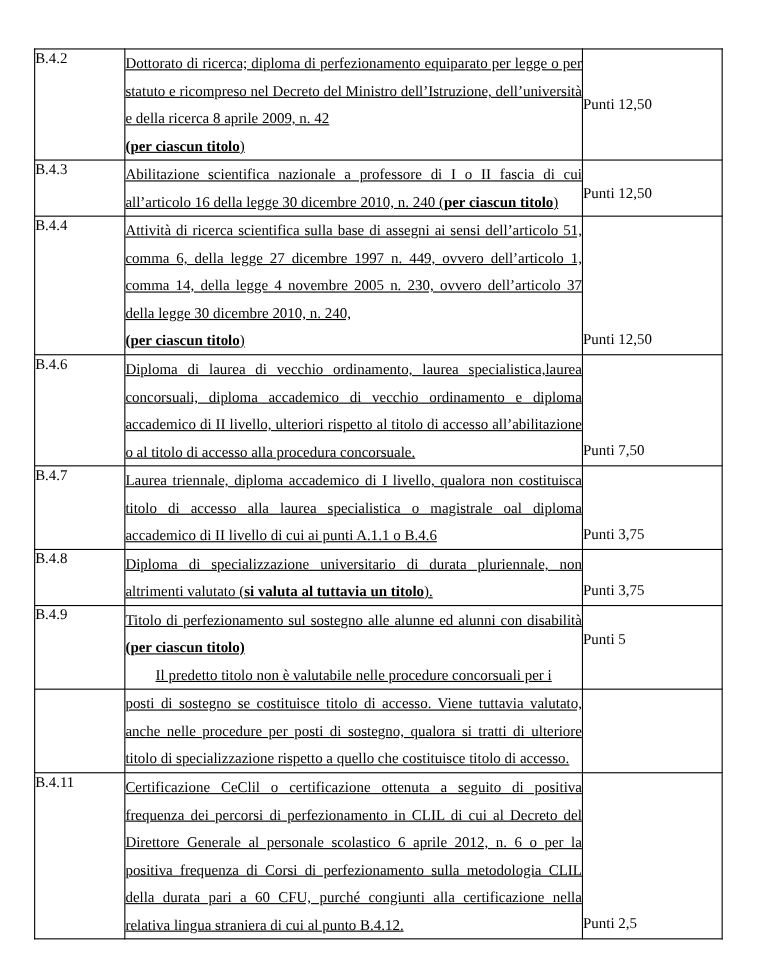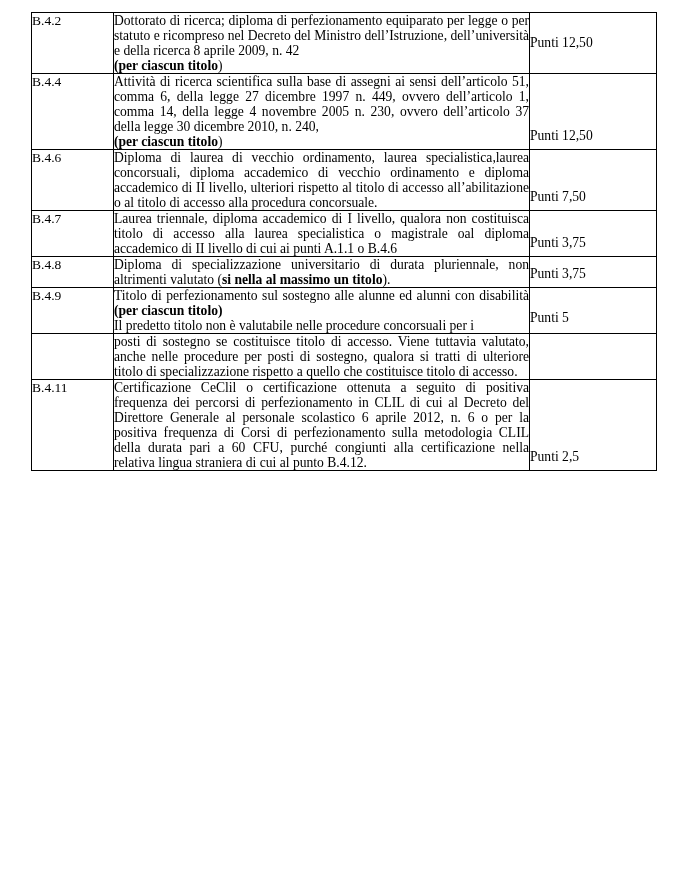--- a/index.html
+++ b/index.html
@@ -13,20 +13,21 @@
     height: 872px;
     font-family: "Liberation Serif", "DejaVu Serif", serif;
     color: #000000;
     overflow: hidden;
   }
   #page {
     position: relative;
     width: 690px;
     height: 756px;
     background: #ffffff;
+    margin-top: 32px;
   }
   table.scoring-table {
     position: absolute;
     left: 31px;
     top: 12px;
     width: 625px;
     border-collapse: collapse;
     table-layout: fixed;
     background: #ffffff;
   }
@@ -41,32 +42,33 @@
   col.col-pts   { width: 127px; }
 
   .cell-code {
     font-size: 13.5px;
     line-height: 16px;
     padding: 5px 0 4px 4px;
     white-space: nowrap;
   }
   .cell-desc {
     font-size: 13.6px;
-    line-height: 15px;
+    line-height: 25px;
     text-align: justify;
     text-justify: inter-word;
     padding: 4px 2px 4px 6px;
     hyphens: none;
+    text-decoration: underline;
   }
   .cell-desc p {
     margin: 0;
     text-align: justify;
   }
   .cell-desc p.noj {
-    text-align: left;
+    text-align: center;
   }
   .cell-pts {
     font-size: 13.6px;
     line-height: 17.3px;
     font-weight: normal;
     padding: 4px 2px 4px 3px;
     white-space: nowrap;
   }
   .cell-pts.align-bottom { vertical-align: bottom; padding-bottom: 5px; }
   .cell-pts.align-middle { vertical-align: middle; }
@@ -87,20 +89,27 @@
     <tbody id="table-body">
         <tr>
           <td class="cell-code">B.4.2</td>
           <td class="cell-desc">
             <p><span>Dottorato di ricerca; diploma di perfezionamento equiparato per legge o per statuto e ricompreso nel Decreto del Ministro dell’Istruzione, dell’università e della ricerca 8 aprile 2009, n. 42</span></p>
             <p><b>(per ciascun titolo</b><span>)</span></p>
           </td>
           <td class="cell-pts align-middle">Punti 12,50</td>
         </tr>
         <tr>
+          <td class="cell-code">B.4.3</td>
+          <td class="cell-desc">
+            <p><span>Abilitazione scientifica nazionale a professore di I o II fascia di cui all’articolo 16 della legge 30 dicembre 2010, n. 240 (</span><b>per ciascun titolo</b><span>)</span></p>
+          </td>
+          <td class="cell-pts align-second">Punti 12,50</td>
+        </tr>
+        <tr>
           <td class="cell-code">B.4.4</td>
           <td class="cell-desc">
             <p><span>Attività di ricerca scientifica sulla base di assegni ai sensi dell’articolo 51, comma 6, della legge 27 dicembre 1997 n. 449, ovvero dell’articolo 1, comma 14, della legge 4 novembre 2005 n. 230, ovvero dell’articolo 37 della legge 30 dicembre 2010, n. 240,</span></p>
             <p><b>(per ciascun titolo</b><span>)</span></p>
           </td>
           <td class="cell-pts align-bottom">Punti 12,50</td>
         </tr>
         <tr>
           <td class="cell-code">B.4.6</td>
           <td class="cell-desc">
@@ -111,21 +120,21 @@
         <tr>
           <td class="cell-code">B.4.7</td>
           <td class="cell-desc">
             <p><span>Laurea triennale, diploma accademico di I livello, qualora non costituisca titolo di accesso alla laurea specialistica o magistrale oal diploma accademico di II livello di cui ai punti A.1.1 o B.4.6</span></p>
           </td>
           <td class="cell-pts align-bottom">Punti 3,75</td>
         </tr>
         <tr>
           <td class="cell-code">B.4.8</td>
           <td class="cell-desc">
-            <p><span>Diploma di specializzazione universitario di durata pluriennale, non altrimenti valutato (</span><b>si nella al massimo un titolo</b><span>).</span></p>
+            <p><span>Diploma di specializzazione universitario di durata pluriennale, non altrimenti valutato (</span><b>si valuta al tuttavia un titolo</b><span>).</span></p>
           </td>
           <td class="cell-pts align-bottom">Punti 3,75</td>
         </tr>
         <tr>
           <td class="cell-code">B.4.9</td>
           <td class="cell-desc">
             <p><span>Titolo di perfezionamento sul sostegno alle alunne ed alunni con disabilità </span><b>(per ciascun titolo)</b></p>
             <p class="noj"><span>Il predetto titolo non è valutabile nelle procedure concorsuali per i</span></p>
           </td>
           <td class="cell-pts align-second">Punti 5</td>

